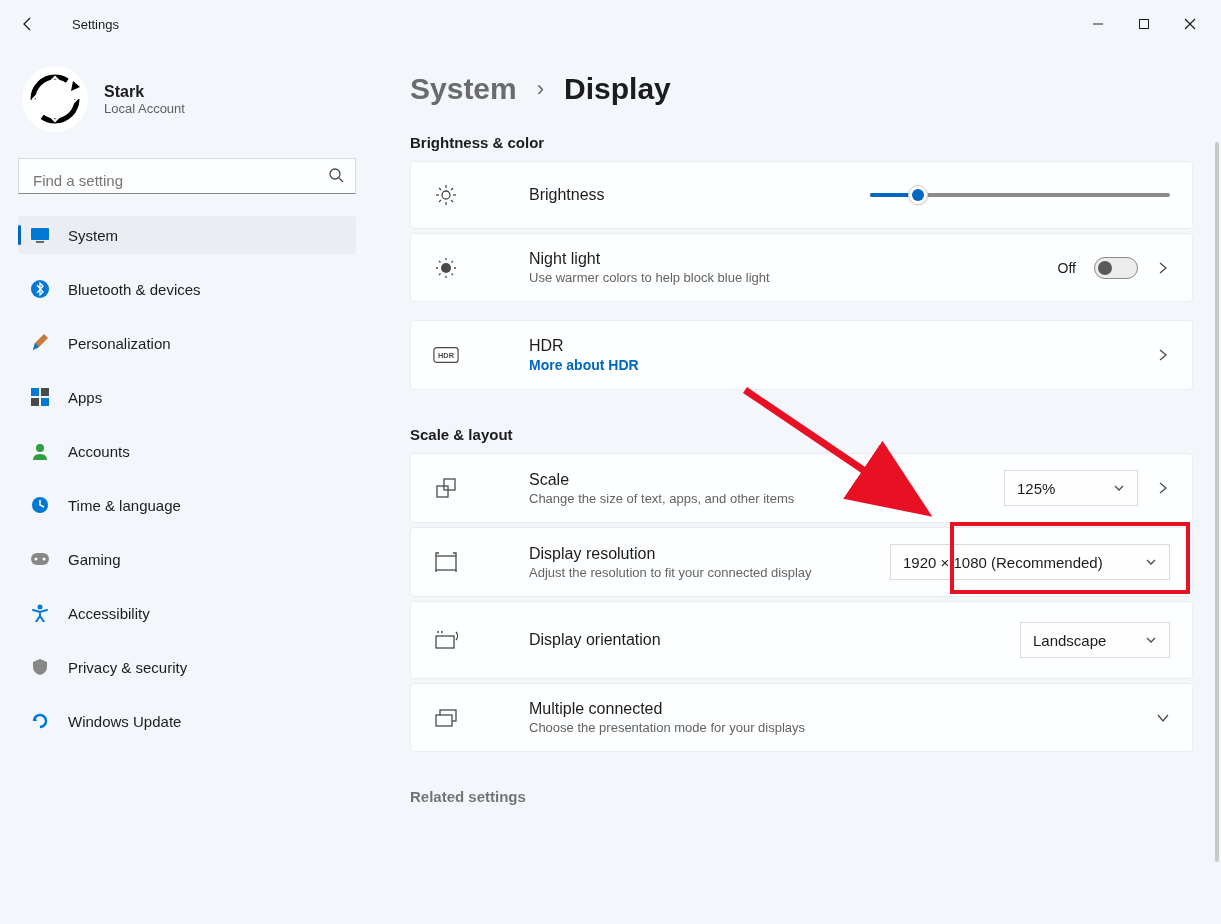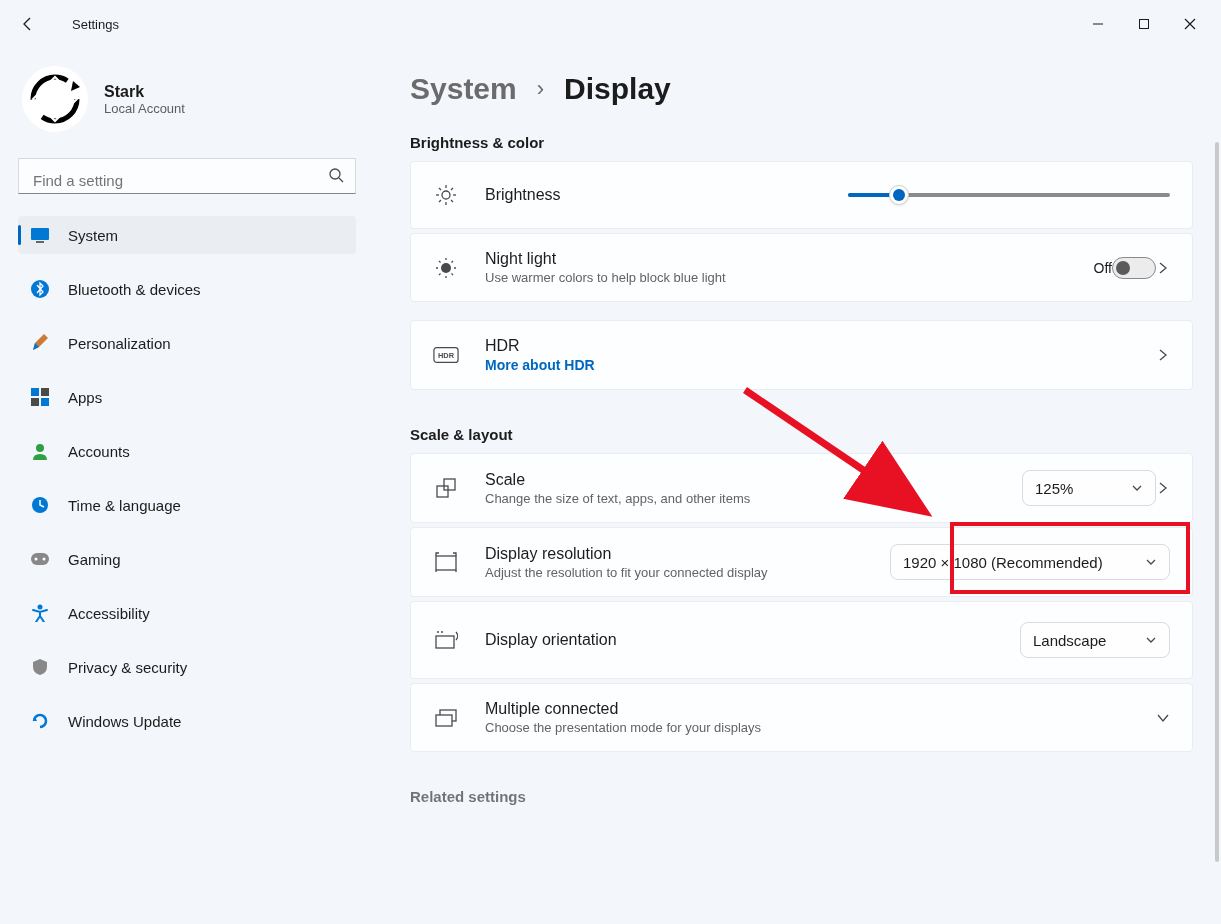--- a/index.html
+++ b/index.html
@@ -41,43 +41,43 @@
 .crumb-parent { font-size: 30px; font-weight: 600; color: #6b6b6b; cursor: pointer; }
 .crumb-sep { font-size: 22px; color: #6b6b6b; }
 .crumb-current { font-size: 30px; font-weight: 600; color: #1c1c1c; }
 
 
 .section-heading { font-size: 15px; font-weight: 700; color: #1c1c1c; margin: 20px 0 10px; }
 
 
 .card { background: #fcfeff; border: 1px solid #eaecef; border-radius: 4px; display: flex; align-items: center; padding: 16px 22px; margin-bottom: 4px; min-height: 68px; }
 .card-icon { width: 26px; height: 26px; margin-right: 26px; display: flex; align-items: center; justify-content: center; color: #4a4a4a; flex-shrink: 0; }
-.card-body { flex: 1; min-width: 0; }
+.card-body { flex: 1; min-width: 0; margin-left: 44px; }
 .card-title { font-size: 16px; color: #1c1c1c; }
 .card-desc { font-size: 13px; color: #636363; margin-top: 2px; }
 .card-link { font-size: 14px; color: #0067c0; font-weight: 600; margin-top: 2px; cursor: pointer; }
-.card-controls { display: flex; align-items: center; }
+.card-controls { display: flex; align-items: center; gap: 18px; }
 
 
 .slider-wrap { flex: 1; margin-left: 40px; display: flex; align-items: center; }
 .slider { width: 100%; height: 4px; background: #8b8b8b; border-radius: 2px; position: relative; }
 .slider-fill { position: absolute; left: 0; top: 0; height: 100%; background: #0067c0; border-radius: 2px; width: 16%; }
 .slider-thumb { position: absolute; top: -8px; width: 20px; height: 20px; border-radius: 50%; background: #fff; border: 1px solid #d0d0d0; left: calc(16% - 10px); box-shadow: 0 1px 3px rgba(0,0,0,0.1); display:flex; align-items:center; justify-content:center; }
 .slider-thumb::after { content:""; width:12px; height:12px; border-radius:50%; background:#0067c0; }
 
 
 .toggle-label { font-size: 14px; color: #1c1c1c; }
 .toggle { width: 44px; height: 22px; border-radius: 11px; border: 1px solid #8a8a8a; background: #ececec; position: relative; cursor: pointer; }
 .toggle-knob { position: absolute; left: 3px; top: 3px; width: 14px; height: 14px; border-radius: 50%; background: #5a5a5a; }
 
 
 .chevron { color: #4a4a4a; cursor: pointer; }
 
 
-.dropdown { height: 36px; min-width: 134px; background: #fefefe; border: 1px solid #d9dbde; border-radius: 8px; display: flex; align-items: center; justify-content: space-between; padding: 0 12px; font-size: 15px; color: #1c1c1c; cursor: pointer; }
+.dropdown { height: 36px; min-width: 134px; background: #fefefe; border: 1px solid #d9dbde; border-radius: 0; display: flex; align-items: center; justify-content: space-between; padding: 0 12px; font-size: 15px; color: #1c1c1c; cursor: pointer; }
 .dropdown.wide { min-width: 280px; }
 
 
 .highlight-box { position: absolute; border: 4px solid #e81123; pointer-events: none; }
 .arrow-svg { position: absolute; pointer-events: none; }
 
 
 .vscroll { position: absolute; right: 2px; top: 142px; width: 4px; height: 720px; background: #c9c9c9; border-radius: 2px; }
 </style>
 </head>

